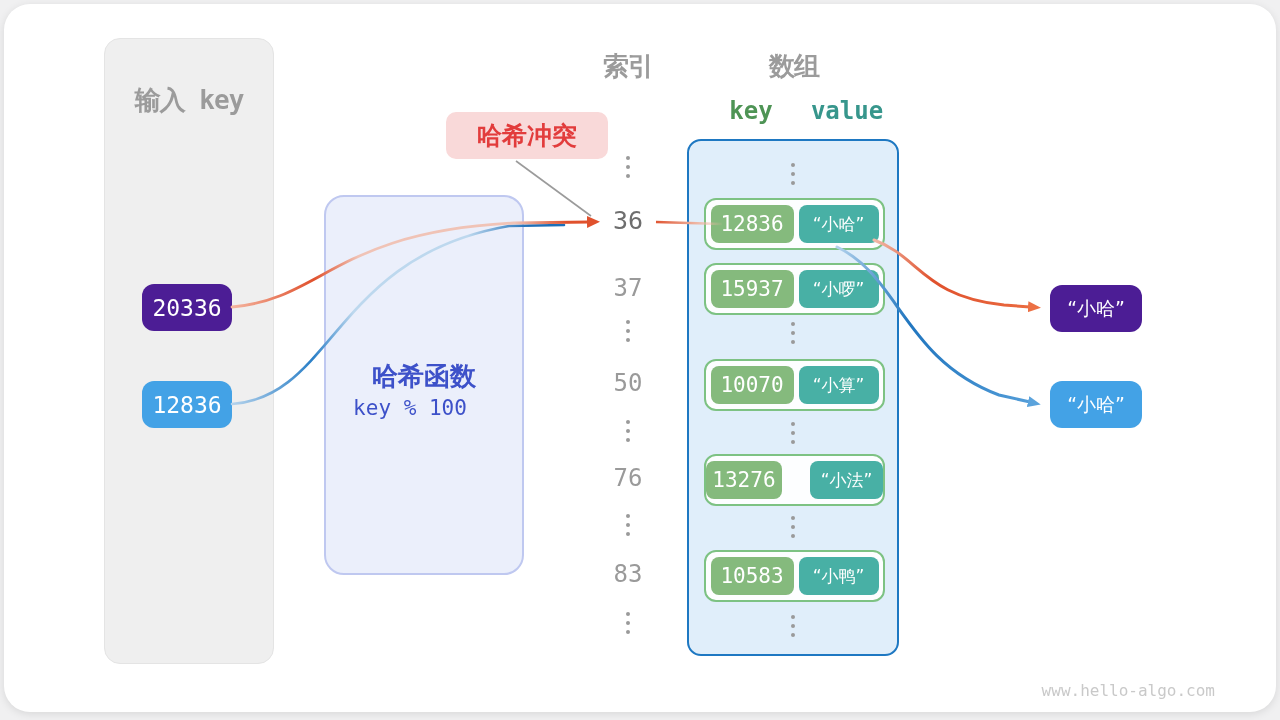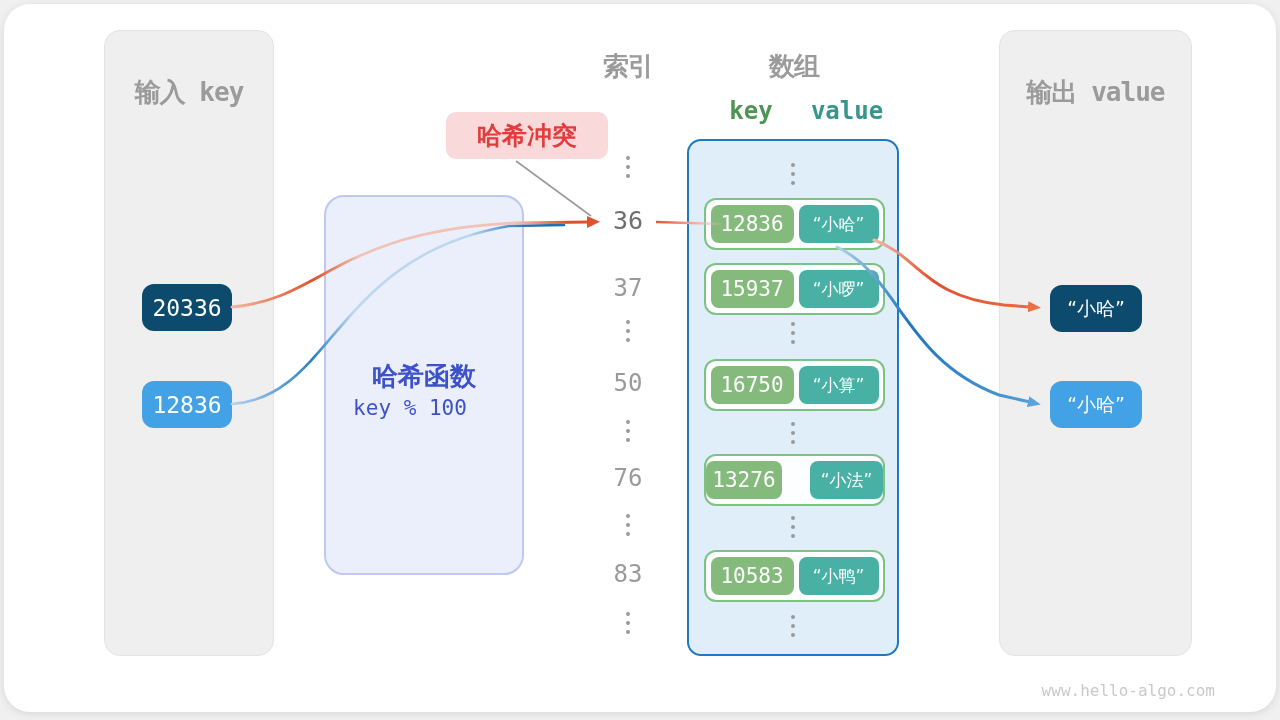--- a/index.html
+++ b/index.html
@@ -9,39 +9,39 @@
     font-family:"Liberation Sans", sans-serif;
     position:relative; overflow:hidden;
   }
   .card {
     position:absolute; left:4px; top:4px; width:1272px; height:708px;
     background:#ffffff; border-radius:26px;
     box-shadow:0 2px 8px rgba(0,0,0,0.10);
   }
   
   .panel {
-    position:absolute; top:26px; height:626px;
+    position:absolute; top:34px; height:626px;
     background:#efefef; border:1px solid #e4e4e4; border-radius:16px;
   }
   .panel-left  { left:100px;  width:170px; }
   .panel-right { left:995px; width:193px; }
   .panel-title {
     position:absolute; top:44px; left:0; width:100%;
     text-align:center; font-size:26px; font-weight:bold; color:#9b9b9b;
     font-family:"DejaVu Sans Mono","DejaVu Sans",sans-serif;
     letter-spacing:-1px;
   }
   
   .chip {
     position:absolute; width:90px; height:47px; border-radius:12px;
     display:flex; align-items:center; justify-content:center;
     color:#ffffff; font-family:"DejaVu Sans Mono",monospace; font-size:23px;
     z-index:3;
   }
-  .chip-orange { background:#0c4a6e; }
+  .chip-orange { background:#4c1d95; }
   .chip-blue   { background:#43a2e6; }
   .chip-cjk { font-size:19px; font-family:"DejaVu Sans",sans-serif; }
   
   .hash-box {
     position:absolute; left:320px; top:191px; width:200px; height:380px;
     background:rgba(233,237,251,0.90); border:2px solid #bfc8f0; border-radius:20px;
     z-index:2;
   }
   .hash-title {
     position:absolute; top:355px; left:320px; width:200px; text-align:center;
@@ -179,21 +179,21 @@
       <div class="pair-value">“小啰”</div>
     </div>
 
     <div class="vdots" style="left:100px; top:181px;">
         <i></i>
         <i></i>
         <i></i>
       </div>
 
     <div class="pair" style="top:218px;">
-      <div class="pair-key">16750</div>
+      <div class="pair-key">10070</div>
       <div class="pair-value">“小算”</div>
     </div>
 
     <div class="vdots" style="left:100px; top:281px;">
         <i></i>
         <i></i>
         <i></i>
       </div>
 
     <div class="pair" style="top:313px;gap:28px;">
@@ -212,23 +212,20 @@
       <div class="pair-value">“小鸭”</div>
     </div>
 
     <div class="vdots" style="left:100px; top:474px;">
         <i></i>
         <i></i>
         <i></i>
       </div>
   </div>
 
-  <div class="panel panel-right">
-    <div class="panel-title">输出 value</div>
-  </div>
   <div class="chip chip-orange chip-cjk" style="left:1046px; top:281px; width:92px;">“小哈”</div>
   <div class="chip chip-blue chip-cjk" style="left:1046px; top:377px; width:92px;">“小哈”</div>
 
   <div class="watermark">www.hello-algo.com</div>
 
   <svg class="overlay" viewBox="0 0 1280 720" xmlns="http://www.w3.org/2000/svg">
     <defs>
       <linearGradient id="g-orange-in" gradientUnits="userSpaceOnUse" x1="228" y1="0" x2="600" y2="0">
         <stop offset="0" stop-color="#f4b5a0"></stop>
         <stop offset="0.22" stop-color="#e0512d"></stop>

